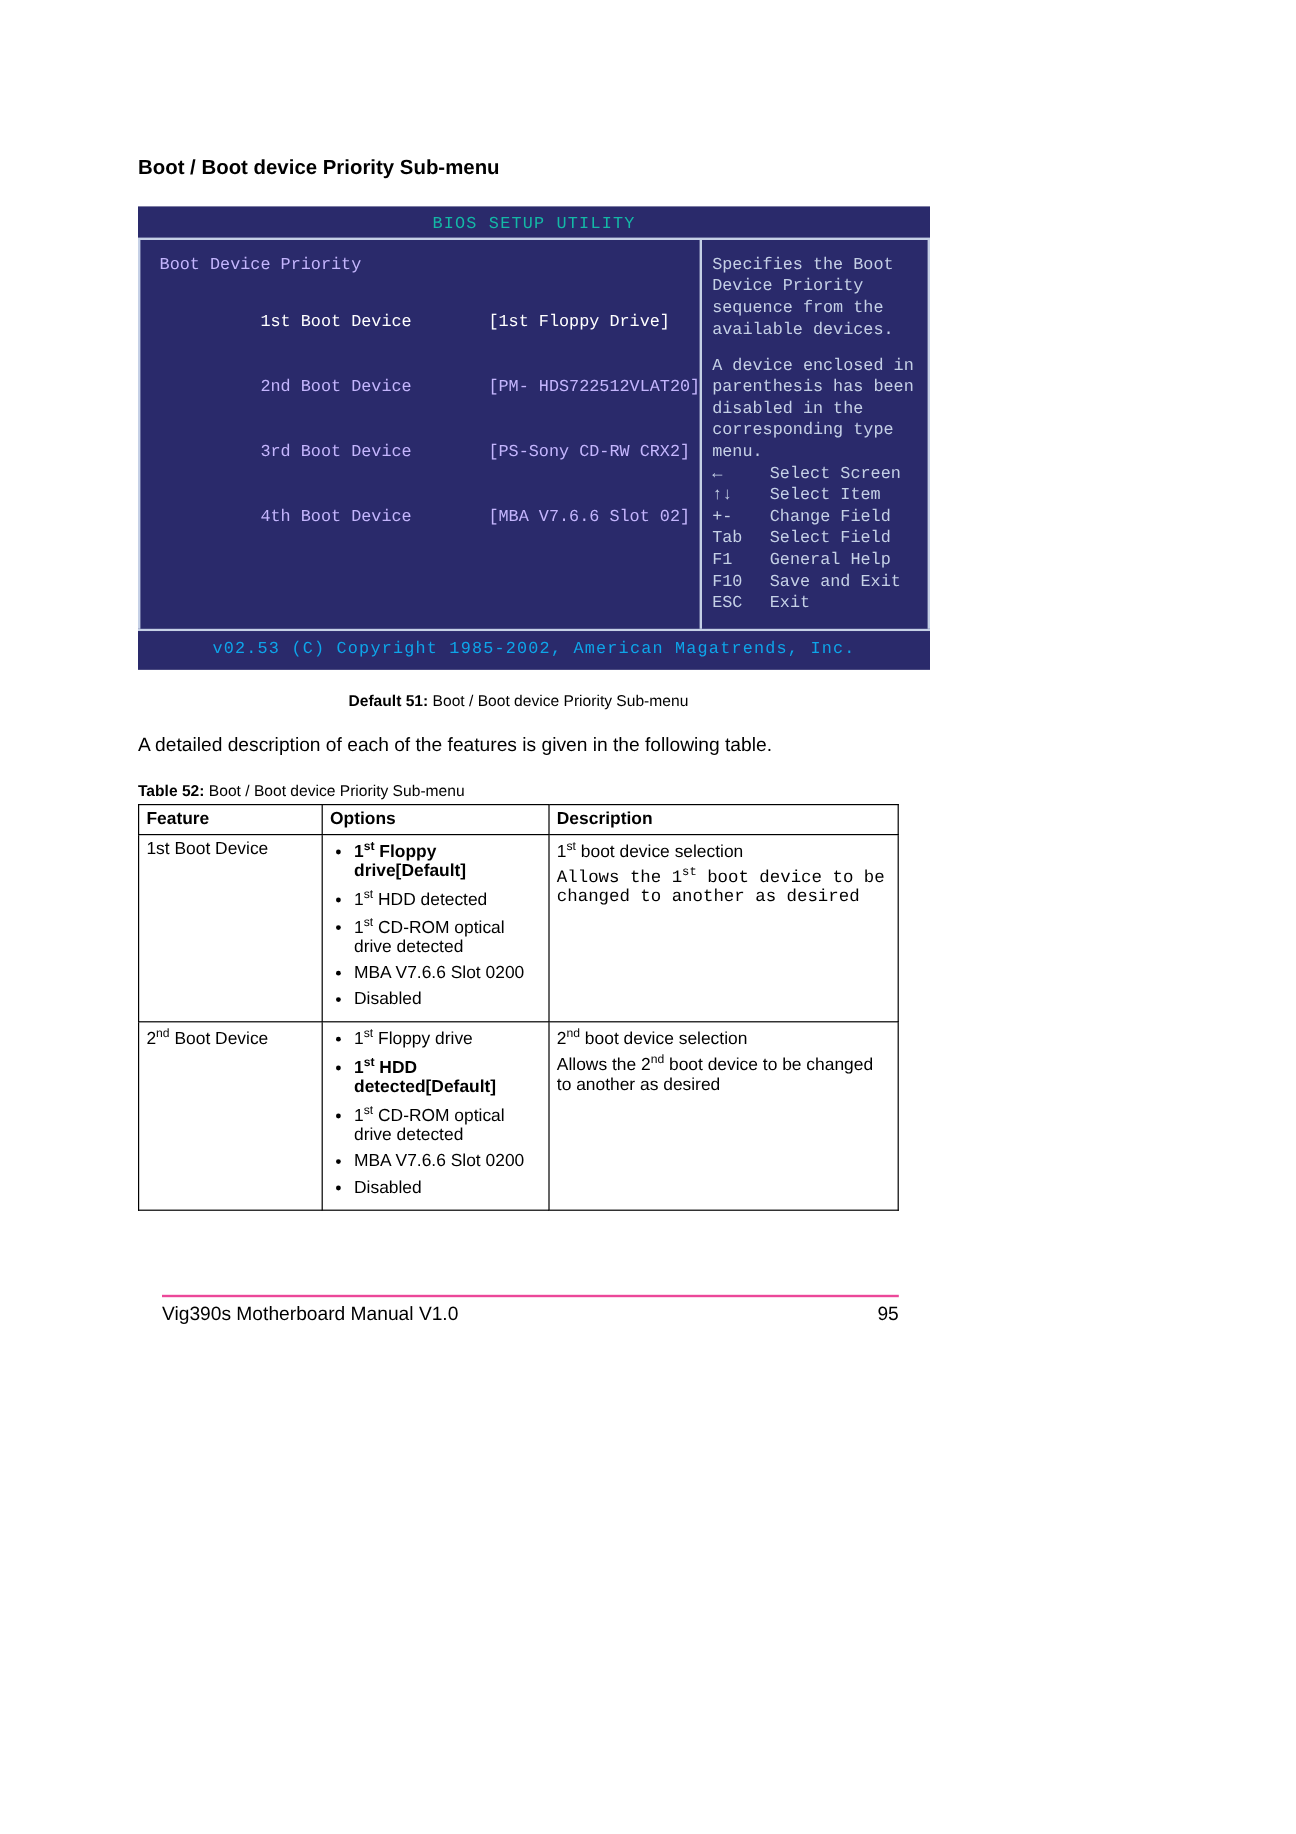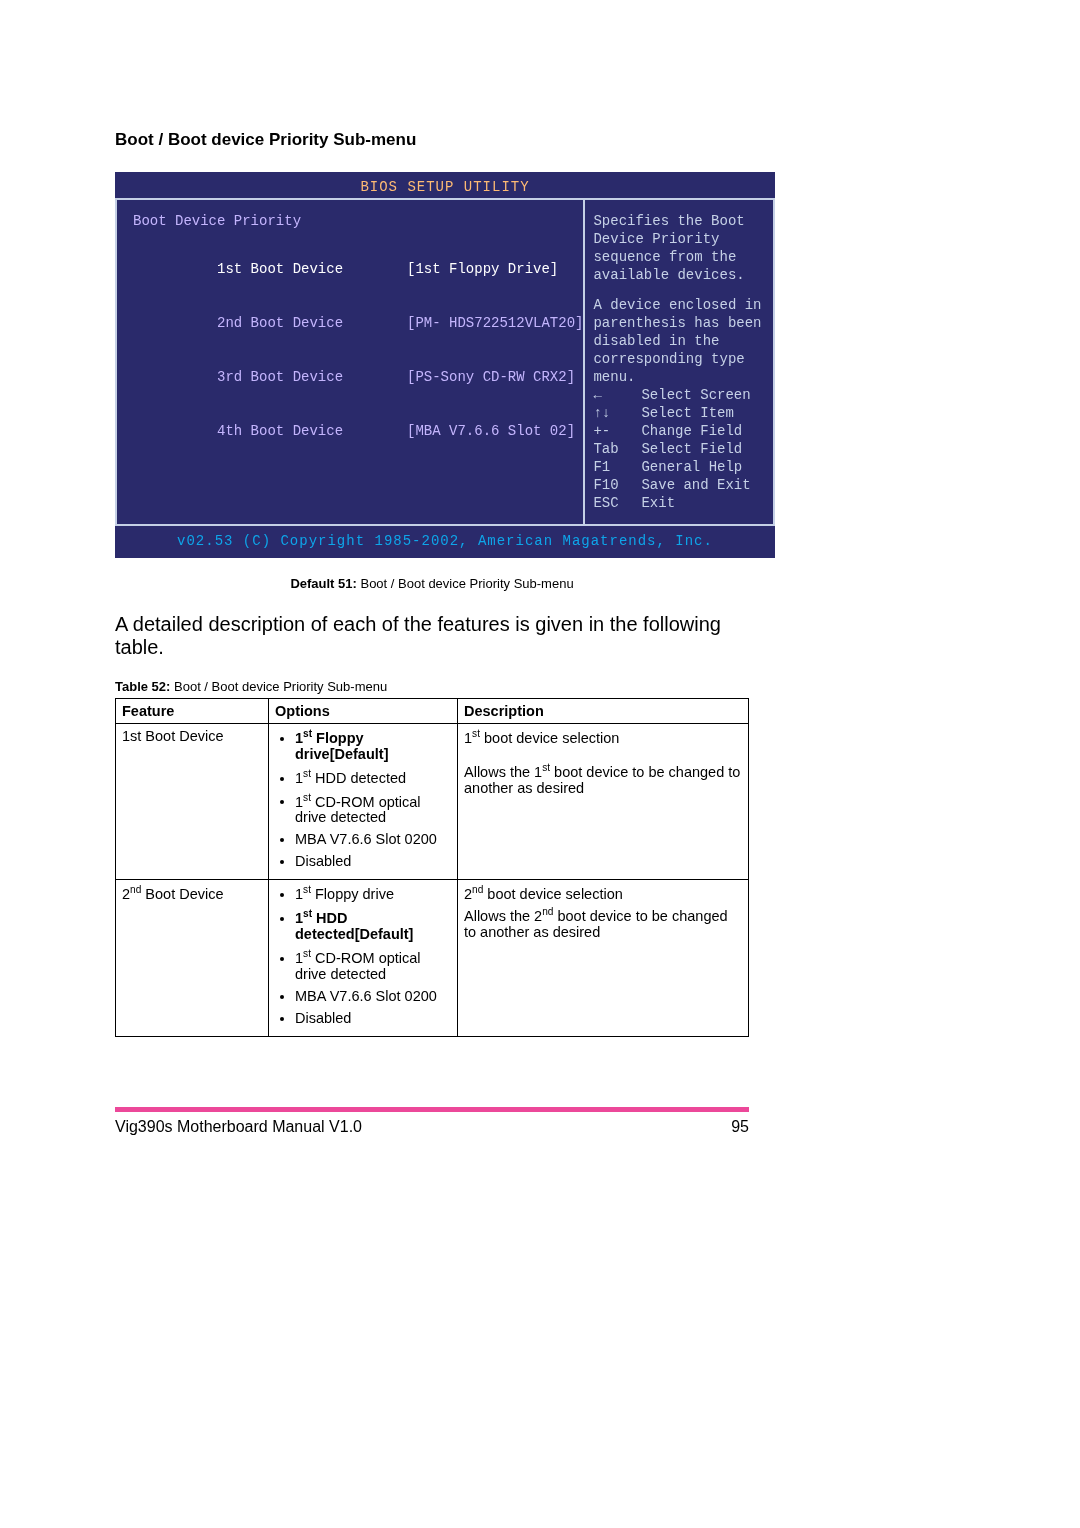--- a/index.html
+++ b/index.html
@@ -27,21 +27,21 @@
   .bios {
     font-family: "Courier New", monospace;
     color: #c5d0e6;
     background: #2a2a6b;
     width: 660px;
     font-size: 14px;
     line-height: 18px;
   }
   .bios-title {
     text-align: center;
-    color: #fdba74;
+    color: #14b8a6;
     padding-top: 6px;
     letter-spacing: 1px;
   }
   .bios-menu {
     padding: 0 22px 6px 22px;
     letter-spacing: 1px;
   }
   .bios-menu span {
     margin-right: 28px;
   }
@@ -88,21 +88,21 @@
     padding: 6px 0 8px;
     letter-spacing: 1px;
   }
   .figure-caption {
     text-align: center;
     font-size: 13px;
     margin: 18px 0 22px;
   }
   .figure-caption b { font-weight: bold; }
   .after-fig {
-    font-size: 20px;
+    font-size: 16px;
     margin: 0 0 20px 0;
   }
   .table-caption {
     font-size: 13px;
     margin: 0 0 4px 0;
   }
   .table-caption b { font-weight: bold; }
   table.feat {
     border-collapse: collapse;
     width: 100%;
@@ -117,24 +117,25 @@
   table.feat th { font-weight: bold; }
   table.feat ul {
     margin: 0;
     padding-left: 20px;
   }
   table.feat li { margin-bottom: 6px; }
   .sup { font-size: 0.7em; vertical-align: super; }
   .footer {
     display: flex;
     justify-content: space-between;
-    border-top: 5px solid #ec4899;
+    border-top: 2px solid #ec4899;
     margin-top: 70px;
     padding-top: 6px;
     font-size: 16px;
+    margin-left: 20px;
   }
 </style>
 </head>
 <body>
 
 <div class="page">
 
   <h2 class="section-title">Boot / Boot device Priority Sub-menu</h2>
 
   <div class="bios">
@@ -207,21 +208,21 @@
         <ul>
           <li><b><span>1</span><span class="sup">st</span><span> Floppy drive[Default]</span></b></li>
           <li><span>1</span><span class="sup">st</span><span> HDD detected</span></li>
           <li><span>1</span><span class="sup">st</span><span> CD-ROM optical drive detected</span></li>
           <li><span>MBA V7.6.6 Slot 0200</span></li>
           <li><span>Disabled</span></li>
         </ul>
       </td>
       <td>
         <div><span>1</span><span class="sup">st</span><span> boot device selection</span></div>
-        <div style="margin-top:16px;"><span>Allows the 1</span><span class="sup">st</span><span> boot device to be changed to another as desired</span></div>
+        <div style="margin-top:4px;font-family:Liberation Mono, monospace;"><span>Allows the 1</span><span class="sup">st</span><span> boot device to be changed to another as desired</span></div>
       </td>
     </tr>
 
     <tr>
       <td>
         <span>2</span><span class="sup">nd</span><span> Boot Device</span>
       </td>
       <td>
         <ul>
           <li><span>1</span><span class="sup">st</span><span> Floppy drive</span></li>

